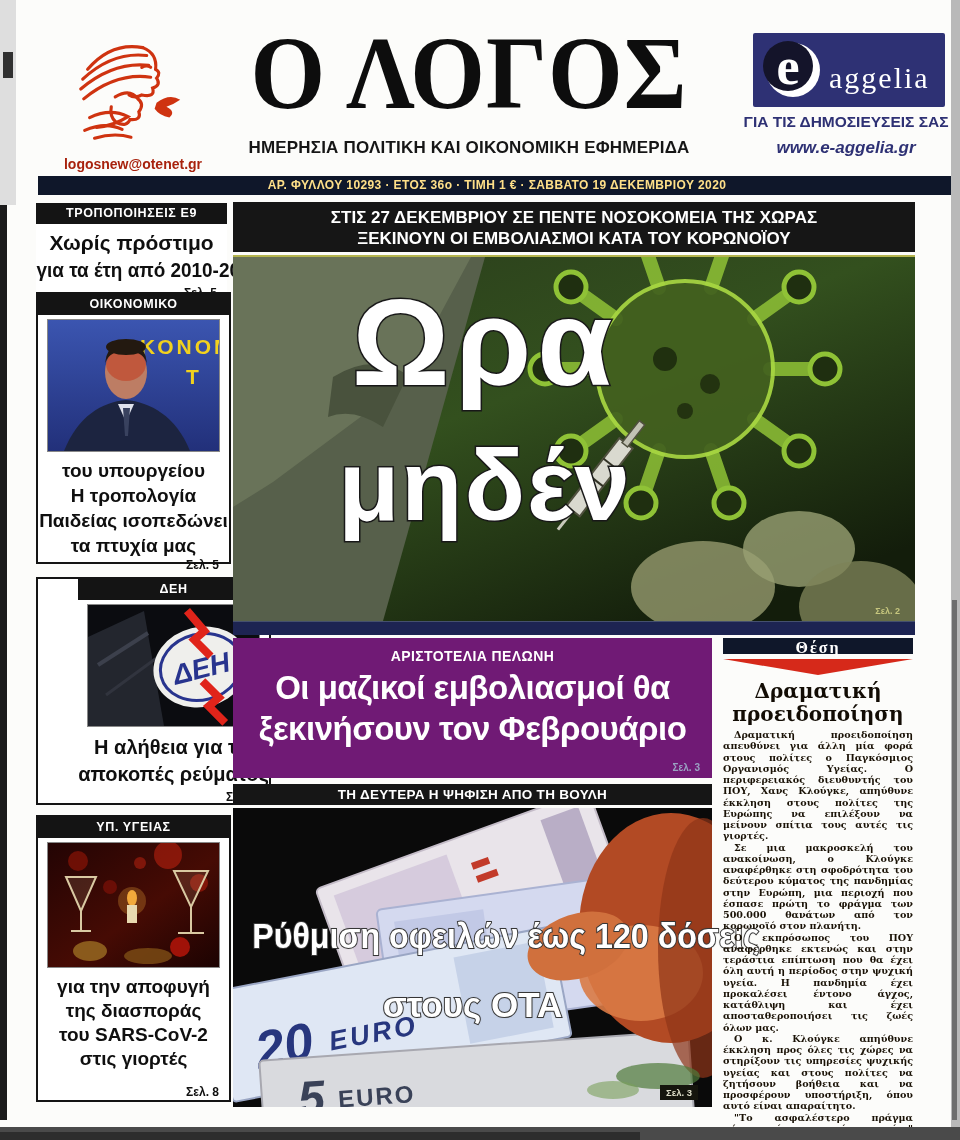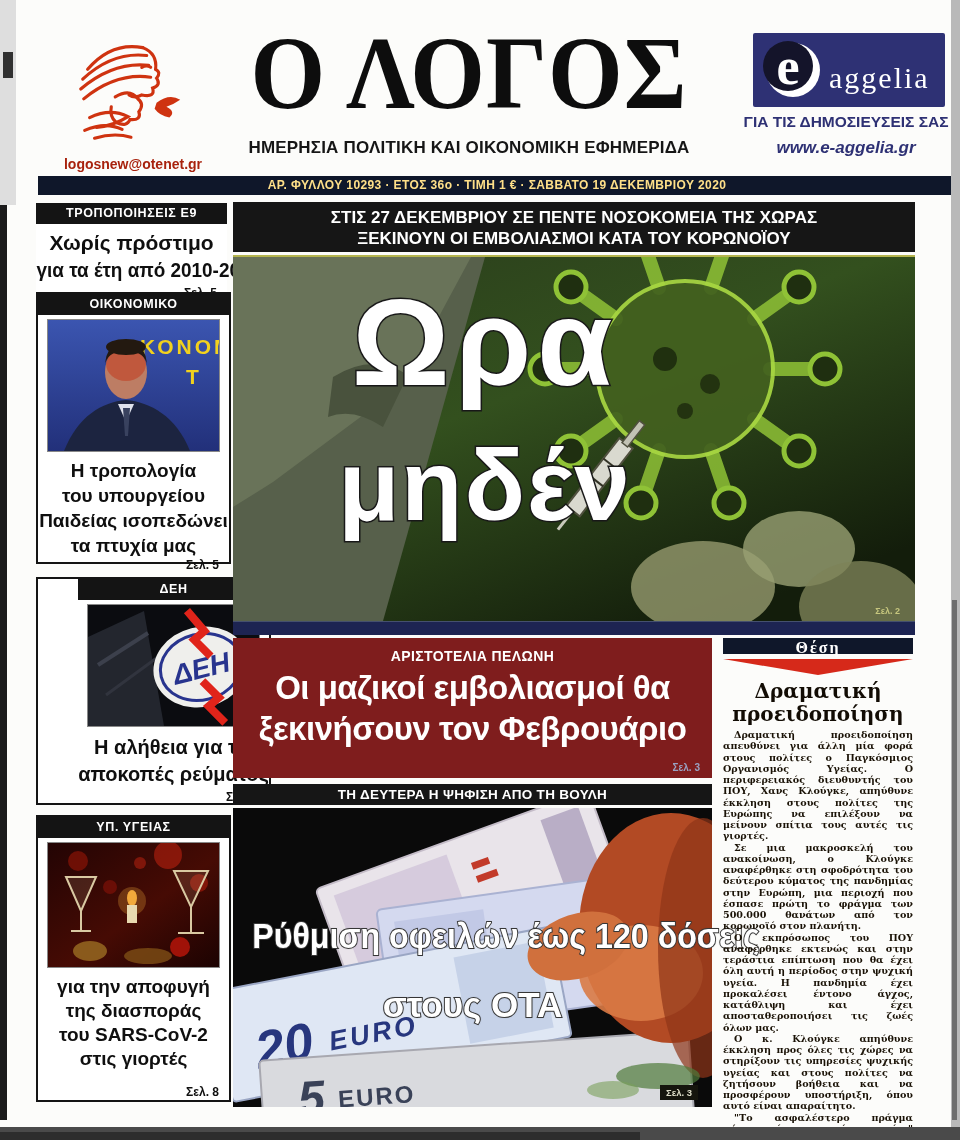--- a/index.html
+++ b/index.html
@@ -33,21 +33,21 @@
   .banner1{left:233px;top:202px;width:682px;height:50px;font-size:17px;line-height:21px;padding-top:5px;box-sizing:border-box;text-align:center;}
   .hero{left:233px;top:255px;width:682px;height:366px;border-top:2px solid #b4b44e;box-sizing:border-box;}
   .hero svg{display:block;width:100%;height:100%;}
   .hero-band{left:233px;top:621px;width:682px;height:13px;background:#1d2452;border-top:1px solid #45506e;}
   .herotext{left:250px;top:268px;width:470px;text-align:center;color:#fff;font-weight:bold;
             -webkit-text-stroke:3px #1c1c1c;paint-order:stroke fill;
             text-shadow:0 0 2px rgba(0,0,0,.55);}
   .herotext .l1{font-size:122px;line-height:150px;letter-spacing:6px;}
   .herotext .l2{font-size:100px;line-height:135px;letter-spacing:2px;}
   .heropage{left:840px;top:606px;width:60px;font-size:9px;font-weight:bold;color:#c6c67e;text-align:right;}
-  .bluebox{left:233px;top:638px;width:479px;height:140px;background:#7f1d1d;color:#fff;text-align:center;}
+  .bluebox{left:233px;top:638px;width:479px;height:140px;background:#701a75;color:#fff;text-align:center;}
   .bluebox .bk{font-weight:bold;font-size:14px;letter-spacing:.4px;margin-top:10px;}
   .bluebox .bh{font-weight:bold;font-size:33px;line-height:41px;margin-top:3px;letter-spacing:-.5px;}
   .bluebox .bp{position:absolute;right:12px;bottom:5px;font-size:10px;color:#9aa2c2;font-weight:bold;}
   .banner2{left:233px;top:784px;width:479px;height:21px;font-size:13.5px;line-height:21px;letter-spacing:.3px;}
   .money{left:233px;top:808px;width:479px;height:299px;}
   .money svg{display:block;width:100%;height:100%;}
   .otatext{left:233px;width:479px;text-align:center;color:#fff;font-weight:bold;
            -webkit-text-stroke:2px #3a3a3a;paint-order:stroke fill;text-shadow:0 0 2px rgba(40,40,40,.6);}
   .ota1{top:916px;font-size:35px;transform:scaleX(.92);white-space:nowrap;}
   .ota2{top:985px;font-size:35px;}
@@ -132,22 +132,22 @@
       <text x="138" y="64" font-size="21" font-weight="bold" fill="#f2d11d">Τ</text>
       <path d="M16,131 C30,96 54,82 78,80 C102,82 128,96 142,131 Z" fill="#1c2440"></path>
       <polygon points="70,84 86,84 78,102" fill="#dfe2ec"></polygon>
       <polygon points="75,88 82,88 80,116 77,116" fill="#39425f"></polygon>
       <ellipse cx="78" cy="52" rx="21" ry="27" fill="#bd7d64"></ellipse>
       <ellipse cx="78" cy="44" rx="20" ry="17" fill="#c23a1d" opacity="0.55"></ellipse>
       <path d="M57,46 Q58,22 78,22 Q98,22 99,46 Q98,32 78,30 Q58,32 57,46 Z" fill="#231910"></path>
       <ellipse cx="78" cy="27" rx="20" ry="8" fill="#231910"></ellipse>
     </svg>
     <div class="shead" style="font-size:19px;line-height:25px;margin-top:6px;">
+      <div>του υπουργείου</div>
       <div>Η τροπολογία</div>
-      <div>του υπουργείου</div>
       <div>Παιδείας ισοπεδώνει</div>
       <div>τα πτυχία μας</div>
     </div>
     <div class="pageref">Σελ. 5</div>
   </div>
 
   <div class="abs sbox bordered" style="top:577px;height:224px;padding-left:40px;">
     <div class="kicker">ΔΕΗ</div>
     <svg class="sphoto" viewBox="0 0 171 121" width="171" height="121">
       <rect width="171" height="121" fill="#0b0c10"></rect>

